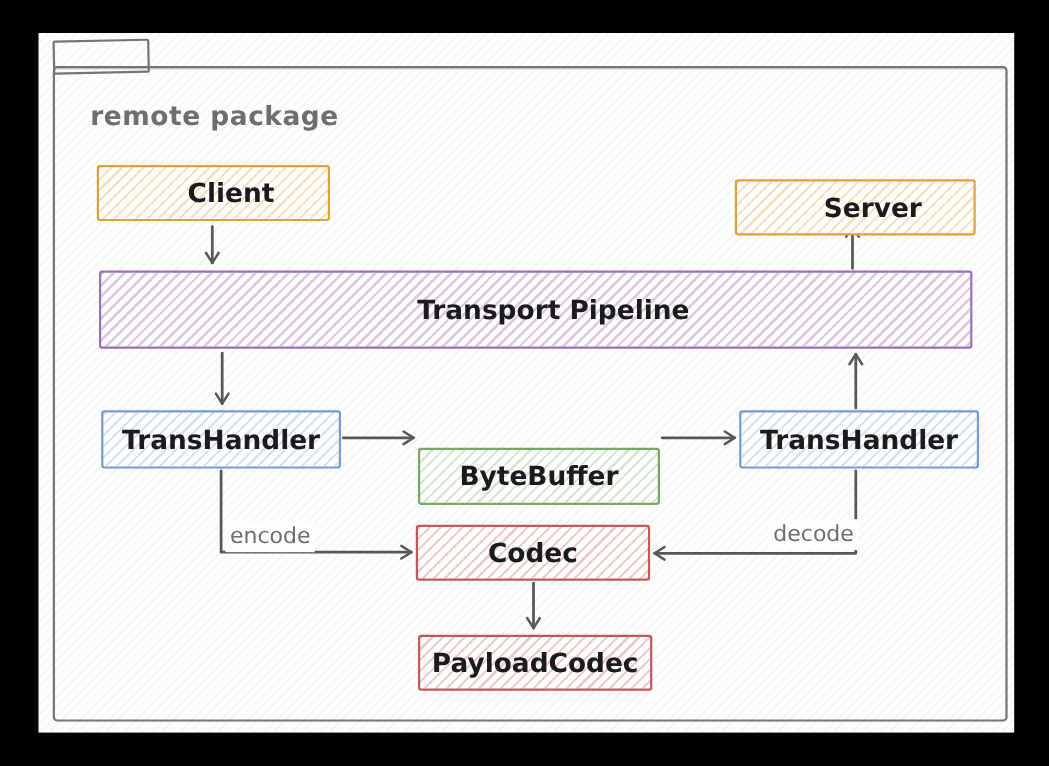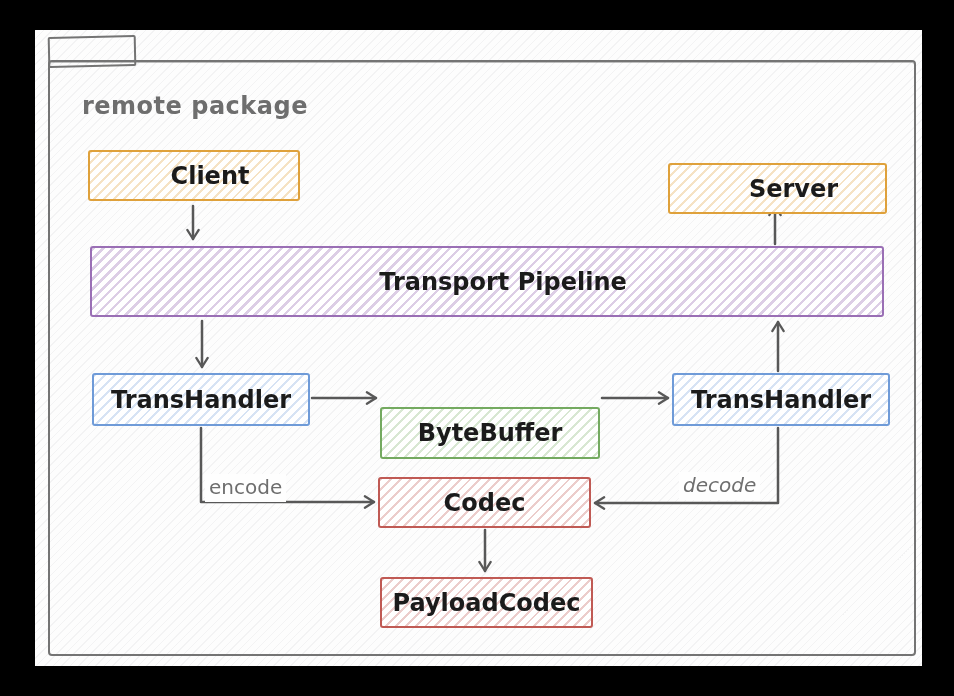--- a/index.html
+++ b/index.html
@@ -119,21 +119,21 @@
   .edge-label {
     position: absolute;
     font-size: 20px;
     font-weight: 400;
     color: #6e6e6e;
     background: #fefefe;
     padding: 0 4px 2px 4px;
     line-height: 26px;
   }
   #edge-label-encode { left: 170px; top: 444px; }
-  #edge-label-decode { left: 644px; top: 442px; font-style: italic; }
+  #edge-label-decode { left: 664px; top: 442px; }
 </style>
 </head>
 <body>
 
 <div class="frame">
   <div class="canvas">
 
     <div class="pkg-tab"></div>
     <div class="pkg-body"></div>
     <div class="pkg-label">remote package</div>

